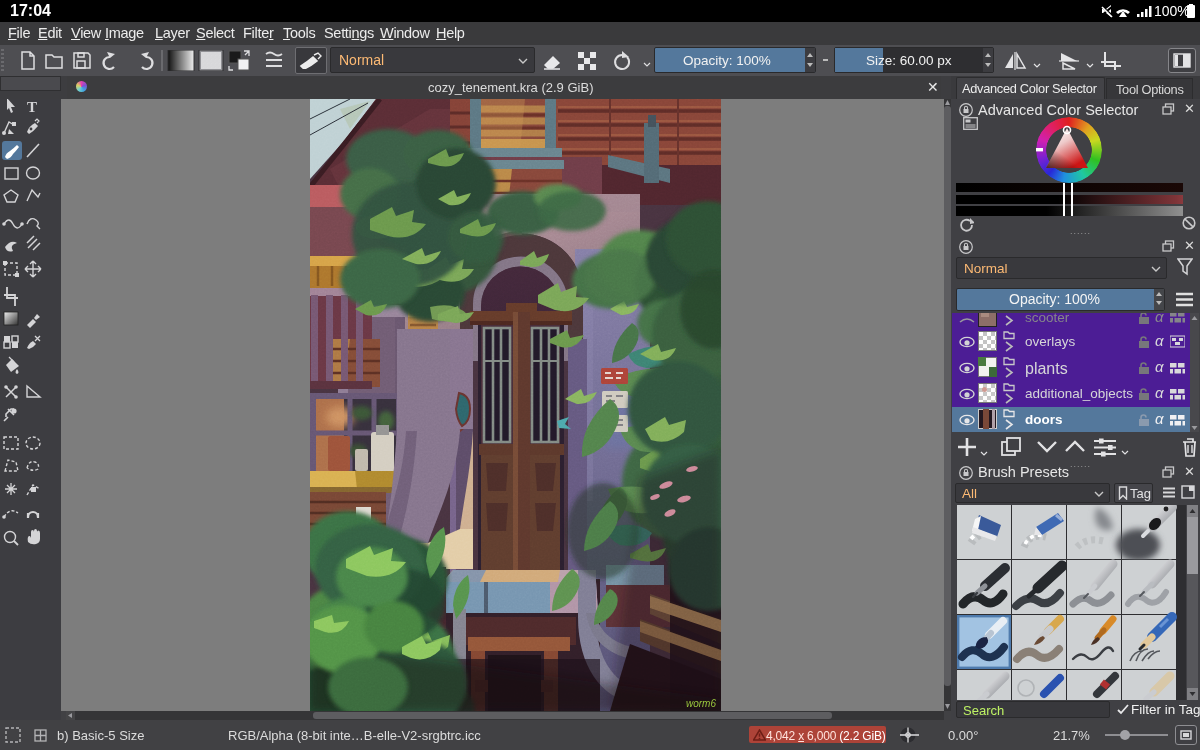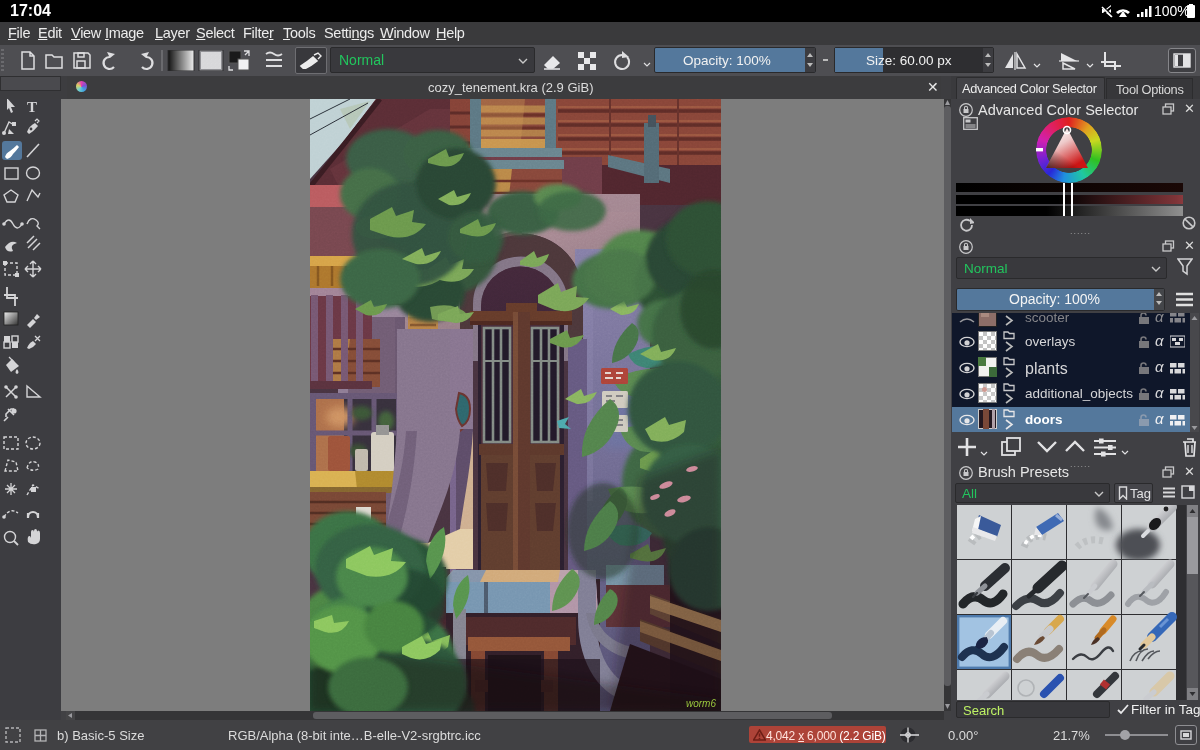--- a/index.html
+++ b/index.html
@@ -1,20 +1,20 @@
 <!DOCTYPE html>
 <html><head>
 <meta charset="utf-8">
 <style>
   * { margin:0; padding:0; box-sizing:border-box; }
   html,body { width:1200px; height:750px; overflow:hidden; background:#414144;
     font-family:"Liberation Sans", sans-serif; }
   #app { position:relative; width:1200px; height:750px; }
   .abs { position:absolute; }
-  .txt { color:#22c55e; white-space:nowrap; }
+  .txt { color:#fdba74; white-space:nowrap; }
   svg { display:block; }
 </style>
 </head>
 <body>
 <div id="app">
 
 <div class="abs" style="left:0;top:0;width:1200px;height:22px;background:#000;"></div>
 <div class="abs txt" style="left:10px;top:2px;font-size:16px;font-weight:bold;color:#fff;">17:04</div>
 <div class="abs" style="left:1100px;top:3px;">
 <svg width="95" height="17">
@@ -742,21 +742,21 @@
   <div class="abs" style="left:5px;top:211.5px;width:209px;height:23px;background:#54789c;border:1px solid #2a2a2c;border-radius:2px;"></div>
   <div class="abs" style="left:203px;top:212.5px;width:10px;height:21px;background:#44464a;"></div>
   <svg class="abs" style="left:204px;top:215px;" width="9" height="16">
         <path d="M1,5 L4,1 L7,5 Z M1,10 L4,14 L7,10 Z" fill="#bbb"></path>
       </svg>
   <div class="abs txt" style="left:58px;top:215px;font-size:14px;color:#f4f4f4;">Opacity:  100%</div>
   <svg class="abs" style="left:224px;top:216px;" width="19" height="15">
         <path d="M1,2 h17 M1,7.5 h17 M1,13 h17" stroke="#e0e0e0" stroke-width="2.4"></path>
       </svg>
 
-  <div class="abs" id="layerlist" style="left:1px;top:237px;width:238px;height:119px;background:#0f172a;overflow:hidden;">
+  <div class="abs" id="layerlist" style="left:1px;top:237px;width:238px;height:119px;background:#4c1d95;overflow:hidden;">
 
     <div class="abs" style="left:0;top:-11px;width:238px;height:25px;">
       <svg class="abs" style="left:7px;top:15px;" width="16" height="10">
             <path d="M1,5 Q8,-1 15,5" fill="none" stroke="#9a9a9e" stroke-width="1.5"></path>
           </svg>
       <div class="abs" style="left:26px;top:6px;width:19px;height:19px;background:#8d6e68;border:1px solid #222;"></div>
       <div class="abs" style="left:29px;top:9px;width:8px;height:6px;background:#a98a80;"></div>
       <svg class="abs" style="left:53px;top:13px;" width="9" height="11">
             <path d="M1,1 L7,5.5 L1,10" fill="none" stroke="#bbb" stroke-width="1.6"></path>
           </svg>

